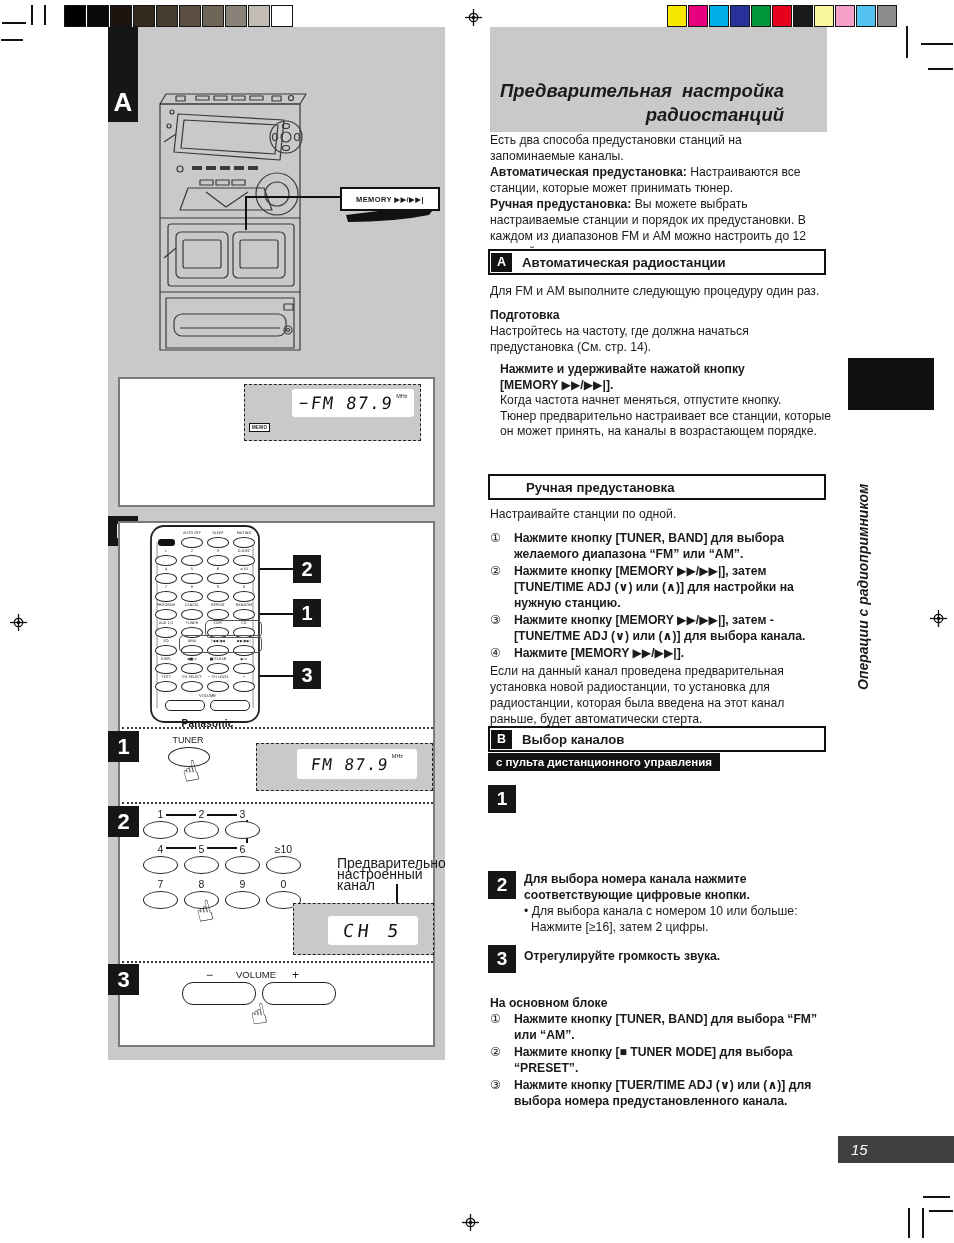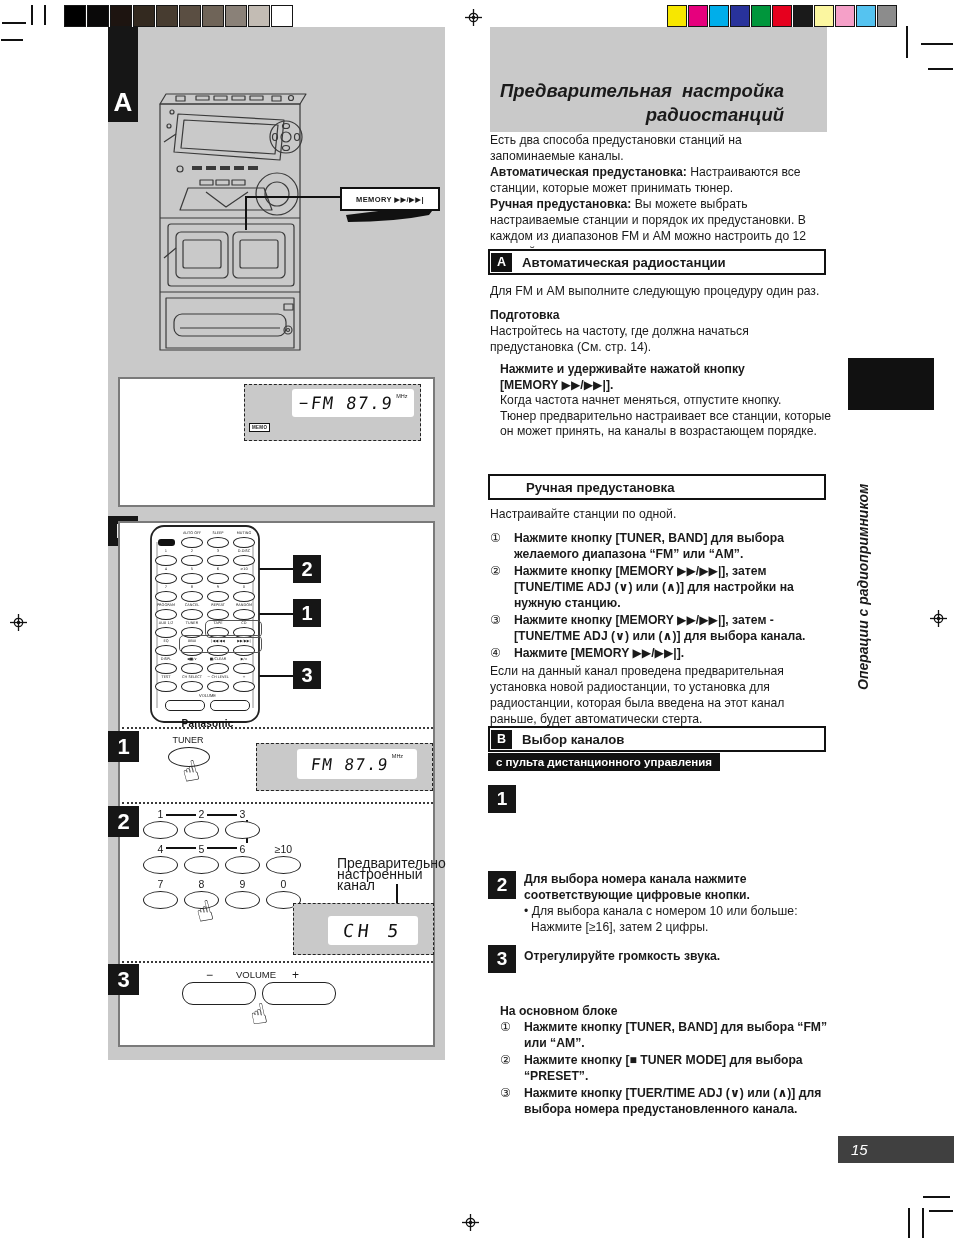--- a/index.html
+++ b/index.html
@@ -565,21 +565,21 @@
     <span class="b">Для выбора номера канала нажмите соответствующие цифровые кнопки.</span><br>
     <span>• Для выбора канала с номером 10 или больше:</span><br>
     <span style="padding-left:7px;">Нажмите [≥16], затем 2 цифры.</span>
   </div>
 
   <div class="rstep-sq" style="left:488px;top:945px;">3</div>
   <div class="rc-text" style="left:524px;top:948px;width:304px;">
     <span class="b">Отрегулируйте громкость звука.</span>
   </div>
 
-  <div class="rc-text" style="left:500px;top:995px;width:336px;margin-top:8px;">
+  <div class="rc-text" style="left:490px;top:995px;width:336px;">
     <div class="b">На основном блоке</div>
     <div class="li">
         <span class="ln">①</span>
         <span class="b">Нажмите кнопку [TUNER, BAND] для выбора “FM” или “АМ”.</span>
       </div>
     <div class="li">
         <span class="ln">②</span>
         <span class="b">Нажмите кнопку [■ TUNER MODE] для выбора “PRESET”.</span>
       </div>
     <div class="li">

